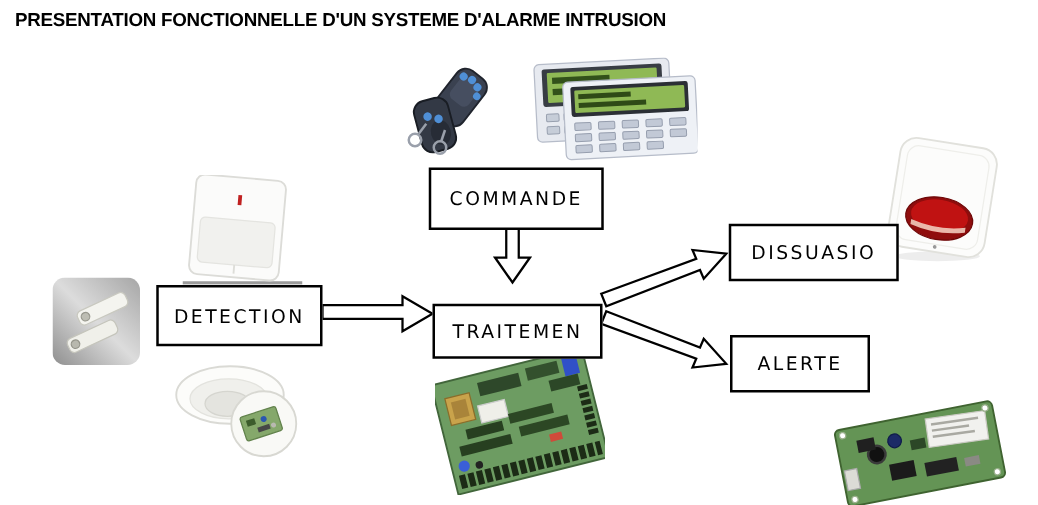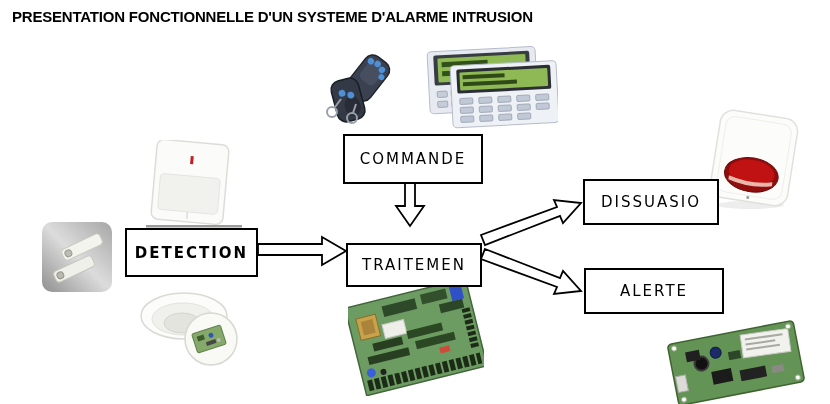--- a/index.html
+++ b/index.html
@@ -16,24 +16,24 @@
   }
   .fbox{
     position:absolute;box-sizing:border-box;
     border:2px solid var(--box-border,#000);
     background:var(--box-fill,#fff);
     display:flex;align-items:center;justify-content:center;
     font-size:15px;letter-spacing:2px;color:var(--text,#000);
     z-index:2;
   }
   #box-commande{left:343px;top:134px;width:140px;height:50px;}
-  #box-detection{left:125px;top:228px;width:133px;height:49px;font-weight:bold;}
+  #box-detection{left:125px;top:228px;width:133px;height:49px;}
   #box-traitement{left:346px;top:243px;width:136px;height:44px;}
   #box-dissuasion{left:583px;top:179px;width:136px;height:46px;}
-  #box-alerte{left:584px;top:268px;width:140px;height:46px;}
+  #box-alerte{left:584px;top:268px;width:112px;height:46px;}
   .overlay{position:absolute;left:0;top:0;z-index:1;}
   .device{position:absolute;z-index:0;}
   .arrow{fill:var(--arrow-fill,#fff);stroke:var(--arrow-stroke,#000);stroke-width:1.8;stroke-linejoin:miter;}
 </style>
 </head>
 <body>
 
 <div class="stage">
 
   <div class="page-title">PRESENTATION FONCTIONNELLE D'UN SYSTEME D'ALARME INTRUSION</div>

